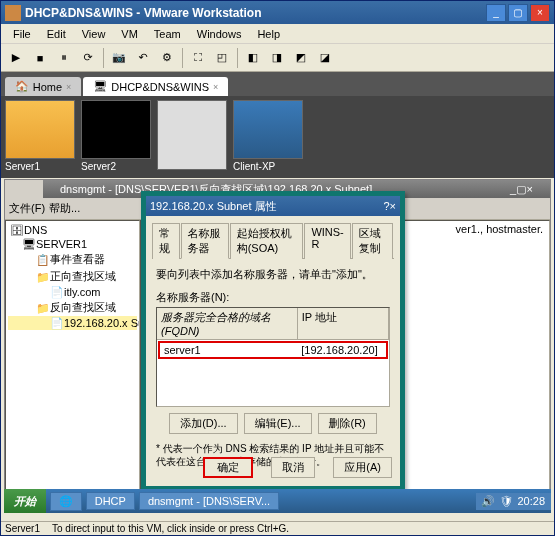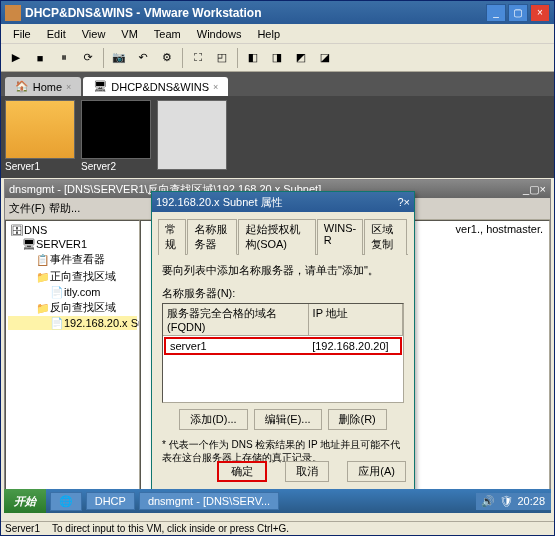--- a/index.html
+++ b/index.html
@@ -28,48 +28,48 @@
 
 .thumbs { height: 82px; background: #444; display: flex; padding: 4px; gap: 6px; }
 .thumb { width: 70px; display: flex; flex-direction: column; }
 .thumb-img { flex: 1; background: #000; border: 1px solid #666; }
 .thumb-img.t1 { background: linear-gradient(#f8c050,#e8a030); }
 .thumb-img.t3 { background: linear-gradient(#3a7ab8,#2a5a88); }
 .thumb-label { color: #fff; font-size: 10px; padding: 2px 0; }
 
 
 .inner-area { position: absolute; top: 178px; left: 3px; right: 3px; bottom: 22px; background: #d4d0c8; border: 1px solid #848284; }
-.inner-title { height: 18px; background: linear-gradient(#888,#666); color: #fff; font-size: 11px; padding: 2px 4px; display: flex; align-items: center; }
+.inner-title { height: 18px; background: linear-gradient(#888,#666); color: #fff; font-size: 11px; padding: 2px 17px; display: flex; align-items: center; margin-left: 38px; }
 .inner-title .t { flex: 1; }
 .inner-tb { height: 22px; background: #d4d0c8; border-bottom: 1px solid #aca899; display: flex; align-items: center; padding: 0 4px; gap: 4px; }
 .inner-body { display: flex; height: calc(100% - 40px); }
 .tree { width: 135px; background: #fff; border: 1px inset #aca899; font-size: 11px; padding: 2px; overflow: hidden; }
 .tree-item { padding: 1px 2px; white-space: nowrap; display: flex; align-items: center; gap: 2px; }
 .tree-item.sel { background: #fef3a8; }
 .tree .indent1 { padding-left: 14px; }
 .tree .indent2 { padding-left: 28px; }
 .tree .indent3 { padding-left: 42px; }
 .ti-icon { width: 12px; height: 12px; display: inline-block; }
 .content { flex: 1; background: #fff; border: 1px inset #aca899; padding: 2px; font-size: 11px; }
 
 
-.dialog { position: absolute; top: 190px; left: 150px; width: 264px; height: 300px; background: #ece9d8; border: 1px solid #0f766e; box-shadow: 2px 2px 4px rgba(0,0,0,0.3); }
+.dialog { position: absolute; top: 190px; left: 140px; width: 264px; height: 300px; background: #ece9d8; border: 5px solid #0f766e; box-shadow: 2px 2px 4px rgba(0,0,0,0.3); }
 .dlg-title { height: 20px; background: linear-gradient(#3a6ea5,#2a5a95); color: #fff; display: flex; align-items: center; padding: 0 4px; font-size: 11px; }
 .dlg-title .t { flex: 1; }
 .dlg-body { padding: 6px; }
 .dlg-tabs { display: flex; border-bottom: 1px solid #aca899; font-size: 11px; }
 .dlg-tab { padding: 2px 6px; border: 1px solid #aca899; border-bottom: none; background: #ece9d8; margin-right: 1px; cursor: pointer; position: relative; top: 1px; }
 .dlg-tab.active { background: #ece9d8; border-bottom: 1px solid #ece9d8; }
 .dlg-content { padding: 8px 4px; }
 .instr { font-size: 11px; margin-bottom: 8px; }
 .listlabel { font-size: 11px; margin-bottom: 2px; }
 .listbox { border: 1px inset #aca899; background: #fff; height: 100px; }
 .listhdr { display: flex; background: #ece9d8; border-bottom: 1px solid #aca899; font-size: 11px; }
 .lcol { padding: 2px 4px; border-right: 1px solid #aca899; }
-.lcol.c1 { flex: 1.6; }
+.lcol.c1 { flex: 1.6; font-style: italic; }
 .lcol.c2 { flex: 1; }
 .listrow { display: flex; font-size: 11px; border: 2px solid #d00; margin: 1px; }
 .lcell { padding: 1px 4px; }
 .lcell.c1 { flex: 1.6; }
 .lcell.c2 { flex: 1; }
 .btnrow { display: flex; gap: 6px; margin-top: 6px; justify-content: center; }
 .dlgbtn { padding: 2px 10px; font-size: 11px; background: #ece9d8; border: 1px solid #aca899; cursor: pointer; }
 .note { font-size: 10px; margin-top: 8px; line-height: 1.3; }
 .dlg-actions { display: flex; gap: 18px; justify-content: flex-end; padding: 4px 8px; position: absolute; bottom: 4px; right: 0; }
 .dlg-actions .dlgbtn.hl { border: 2px solid #d00; padding: 1px 12px; }
@@ -145,20 +145,24 @@
       <div class="thumb-label">Server1</div>
     </div>
     <div class="thumb">
       <div class="thumb-img"></div>
       <div class="thumb-label">Server2</div>
     </div>
     <div class="thumb">
       <div class="thumb-img" style="background:#ddd"></div>
       <div class="thumb-label"></div>
     </div>
+    <div class="thumb">
+      <div class="thumb-img t3"></div>
+      <div class="thumb-label">Client-XP</div>
+    </div>
   </div>
 
   <div class="inner-area">
     <div class="inner-title">
       <span class="t">dnsmgmt - [DNS\SERVER1\反向查找区域\192.168.20.x Subnet]</span>
       <span>_</span>
       <span>▢</span>
       <span>×</span>
     </div>
     <div class="inner-tb">

